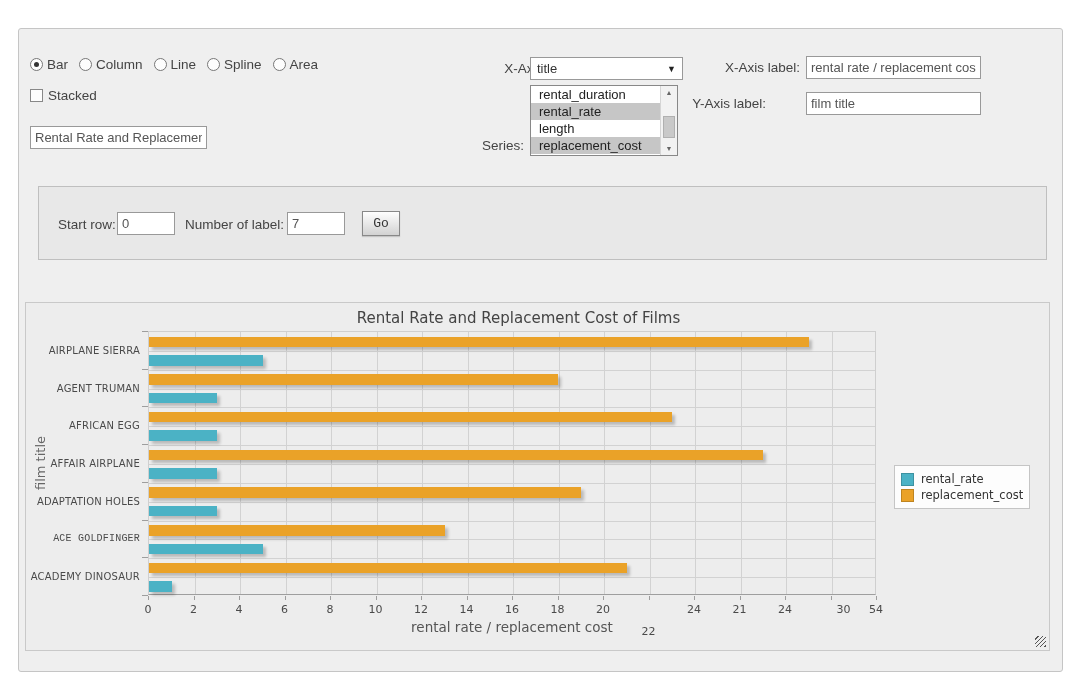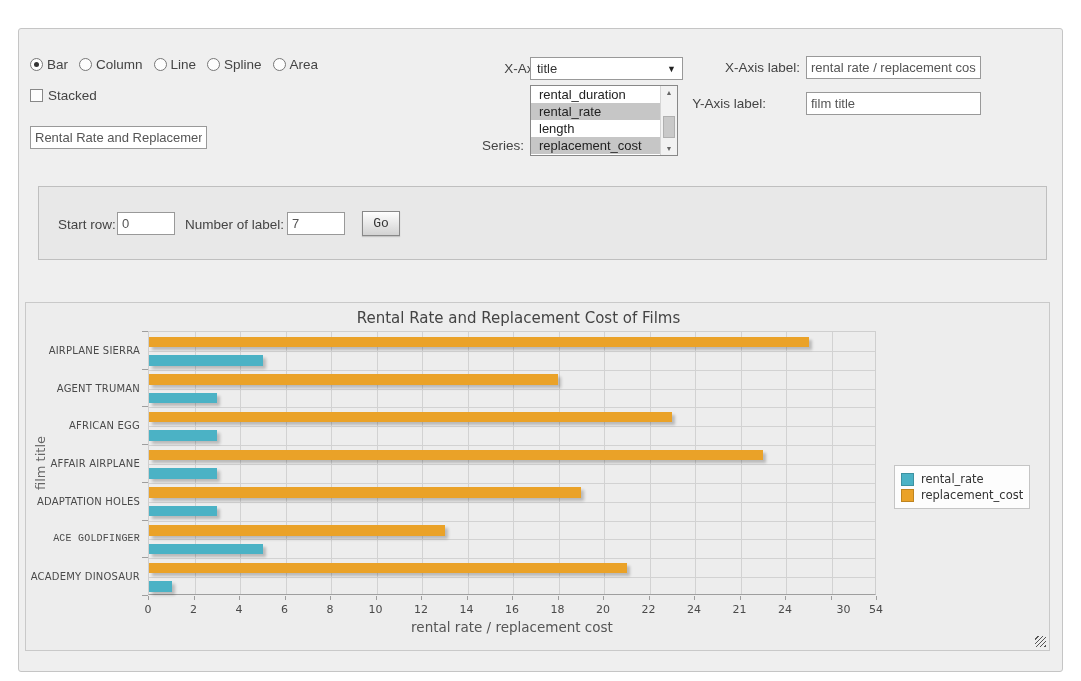--- a/index.html
+++ b/index.html
@@ -232,21 +232,21 @@
       <div class="xtick-label" style="left: 395px;">12</div>
       <div class="xtickmark" style="left: 440.5px;"></div>
       <div class="xtick-label" style="left: 440.5px;">14</div>
       <div class="xtickmark" style="left: 486px;"></div>
       <div class="xtick-label" style="left: 486px;">16</div>
       <div class="xtickmark" style="left: 531.5px;"></div>
       <div class="xtick-label" style="left: 531.5px;">18</div>
       <div class="xtickmark" style="left: 577px;"></div>
       <div class="xtick-label" style="left: 577px;">20</div>
       <div class="xtickmark" style="left: 622.5px;"></div>
-      <div class="xtick-label" style="left: 622.5px;">22</div>
+      <div class="xtick-label" style="left: 622.5px; margin-top: 22px;">22</div>
       <div class="xtickmark" style="left: 668px;"></div>
       <div class="xtick-label" style="left: 668px;">24</div>
       <div class="xtickmark" style="left: 713.5px;"></div>
       <div class="xtick-label" style="left: 713.5px;">21</div>
       <div class="xtickmark" style="left: 759px;"></div>
       <div class="xtick-label" style="left: 759px;">24</div>
       <div class="xtickmark" style="left: 804.5px;"></div>
       <div class="xtick-label" style="left: 804.5px; text-align: right;">30</div>
       <div class="xtickmark" style="left: 850px;"></div>
       <div class="xtick-label" style="left: 850px;">54</div>

